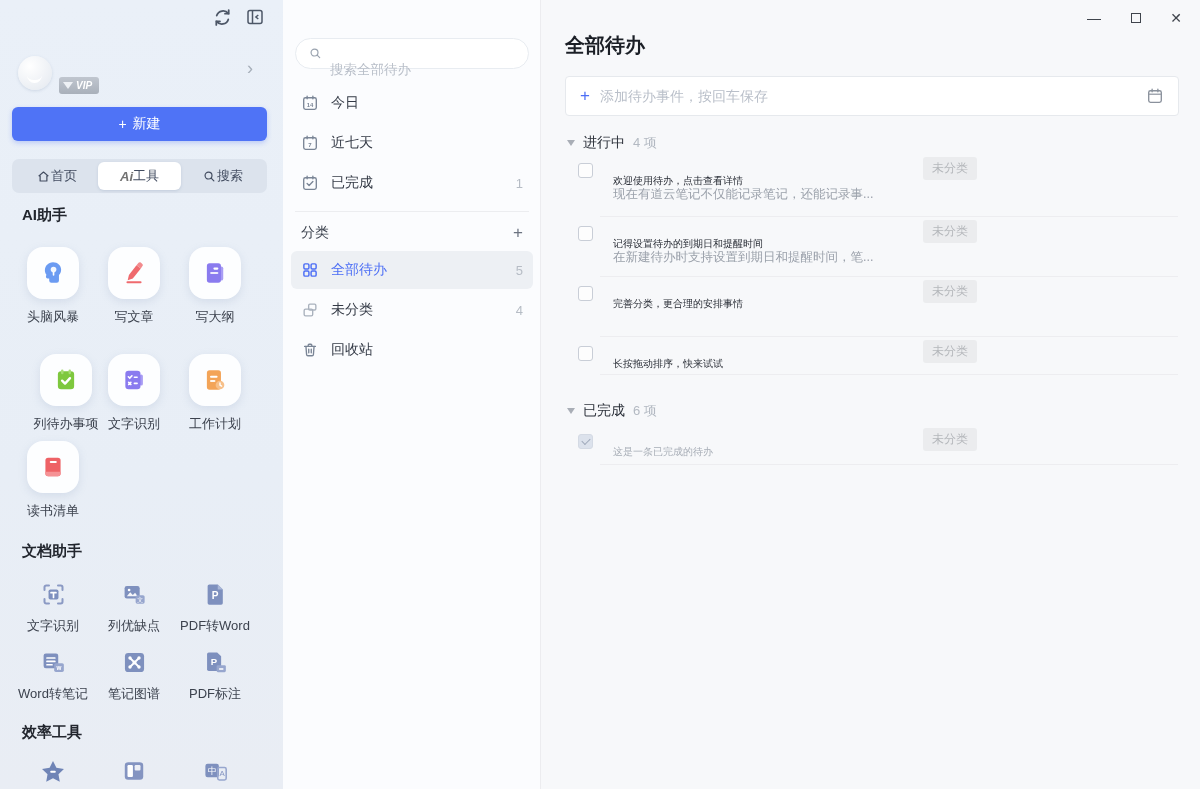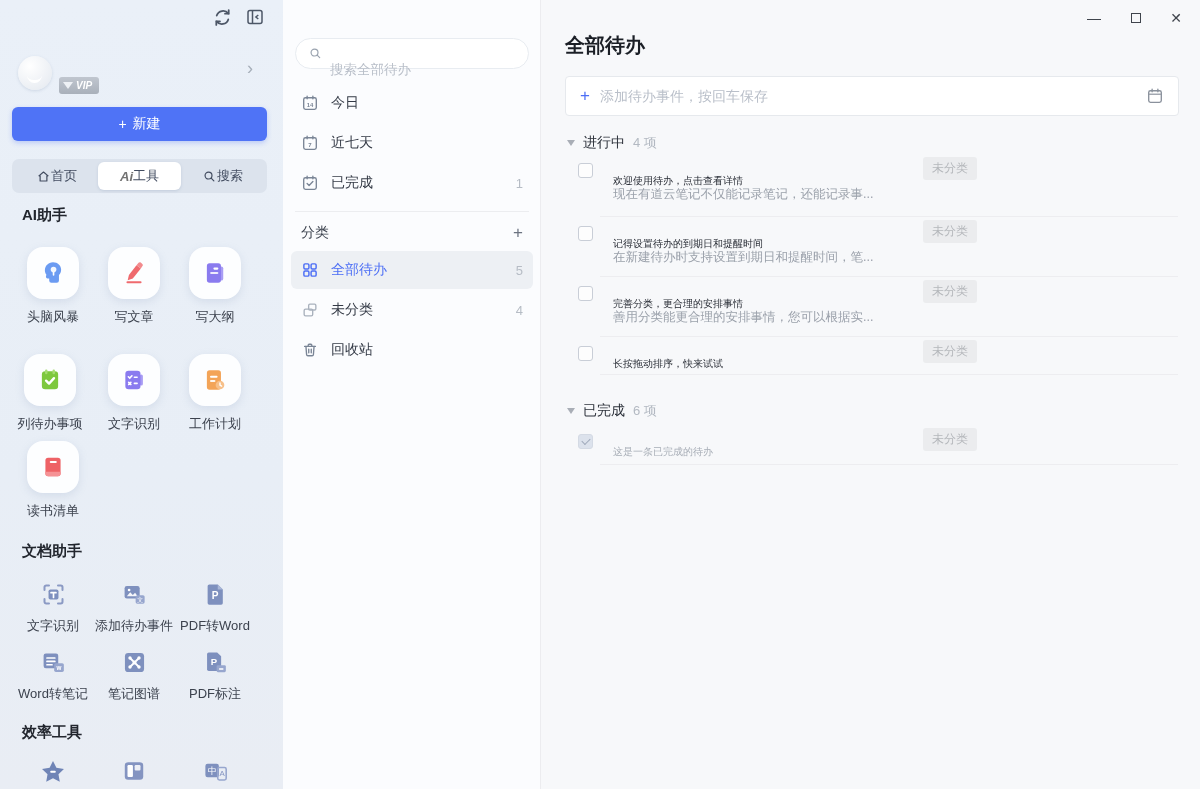--- a/index.html
+++ b/index.html
@@ -163,21 +163,21 @@
   <div class="tool" style="left:94px;top:247px;">
     <div class="tile">
         <svg viewBox="0 0 24 24" width="26" height="26">
       <path d="M14.3 4.8l4 3-7.4 9.3-4.7 1.7 1.1-4.9z" fill="#ef6a6e"></path>
       <path d="M14.3 4.8l1.9-2.2c.5-.6 1.4-.7 2-.2l1.5 1.2c.6.5.6 1.4.1 2l-1.5 2.2z" fill="#f28b8e"></path>
       <rect x="5" y="19.6" width="14" height="1.9" rx=".95" fill="#ef6a6e"></rect>
     </svg>
       </div>
     <div class="tlabel">写文章</div>
   </div>
-  <div class="tool" style="left:10px;top:354px;">
+  <div class="tool" style="left:26px;top:354px;">
     <div class="tile">
         <svg viewBox="0 0 24 24" width="26" height="26">
       <rect x="4.5" y="4" width="15" height="16.5" rx="3" fill="#7ec83e"></rect>
       <rect x="7.4" y="2.4" width="2.3" height="4.2" rx="1.15" fill="#a5dc72"></rect>
       <rect x="14.3" y="2.4" width="2.3" height="4.2" rx="1.15" fill="#a5dc72"></rect>
       <path d="M8.4 12.6l2.7 2.7 4.6-5" stroke="#fff" stroke-width="2.2" fill="none" stroke-linecap="round" stroke-linejoin="round"></path>
     </svg>
       </div>
     <div class="tlabel">列待办事项</div>
   </div>
@@ -228,21 +228,21 @@
     <div class="dlabel">文字识别</div>
   </div>
   <div class="dtool" style="left:89px;top:581px;">
     <svg viewBox="0 0 24 24" width="27" height="27">
       <rect x="3.2" y="4.5" width="13.4" height="11" rx="2" fill="#7e90be"></rect>
       <circle cx="7.2" cy="8" r="1.2" fill="#fff"></circle>
       <path d="M5.2 13.6l3-3.5 2.3 2.3 2-2 2.3 3.2z" fill="#fff" opacity=".92"></path>
       <rect x="13" y="12.6" width="8" height="7.6" rx="1.5" fill="#97a6ce"></rect>
       <text x="17" y="18.4" font-size="5.6" fill="#fff" text-anchor="middle">文</text>
     </svg>
-    <div class="dlabel">添加待办事件</div>
+    <div class="dlabel">列优缺点</div>
   </div>
   <div class="dtool" style="left:170px;top:581px;">
     <svg viewBox="0 0 24 24" width="27" height="27">
       <path d="M6.5 3H14l4.5 4.5v12A1.5 1.5 0 0 1 17 21H6.5A1.5 1.5 0 0 1 5 19.5v-15A1.5 1.5 0 0 1 6.5 3z" fill="#7e90be"></path>
       <path d="M14 3l4.5 4.5H14z" fill="#aab7d8"></path>
       <text x="11.7" y="15.8" font-size="9" font-weight="bold" fill="#fff" text-anchor="middle">P</text>
     </svg>
     <div class="dlabel">PDF转Word</div>
   </div>
   <div class="dtool" style="left:8px;top:649px;">
@@ -413,21 +413,20 @@
     <span class="tag">未分类</span>
   </div>
   <div class="tsub" style="top:249px;">在新建待办时支持设置到期日和提醒时间，笔...</div>
   <div class="tdiv" style="top:276px;"></div>
 
   <div class="trow" style="top:281px;">
     <span class="cb"></span>
     <span class="ttitle">完善分类，更合理的安排事情</span>
     <span class="tag">未分类</span>
   </div>
-  <div class="tsub" style="top:309px;">善用分类能更合理的安排事情，您可以根据实...</div>
   <div class="tdiv" style="top:336px;"></div>
 
   <div class="trow" style="top:341px;">
     <span class="cb"></span>
     <span class="ttitle">长按拖动排序，快来试试</span>
     <span class="tag">未分类</span>
   </div>
   <div class="tdiv" style="top:374px;"></div>
 
   <div class="sec-header" style="top:402px;">

